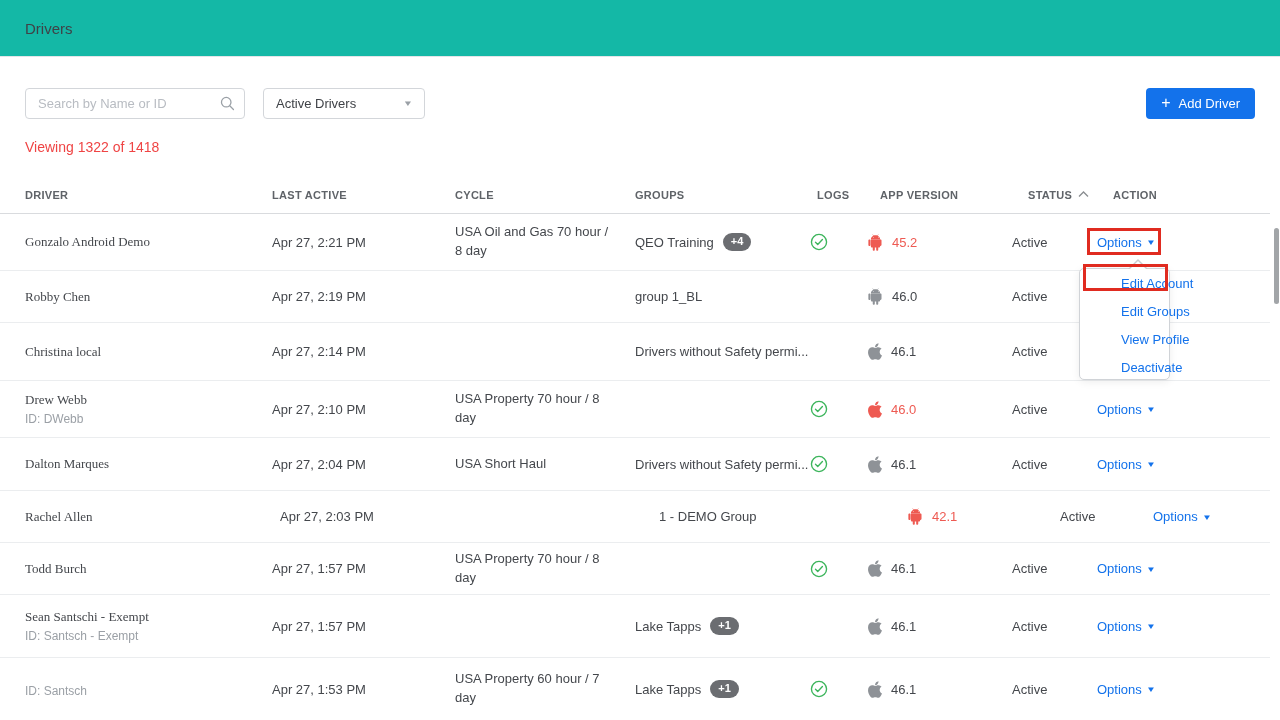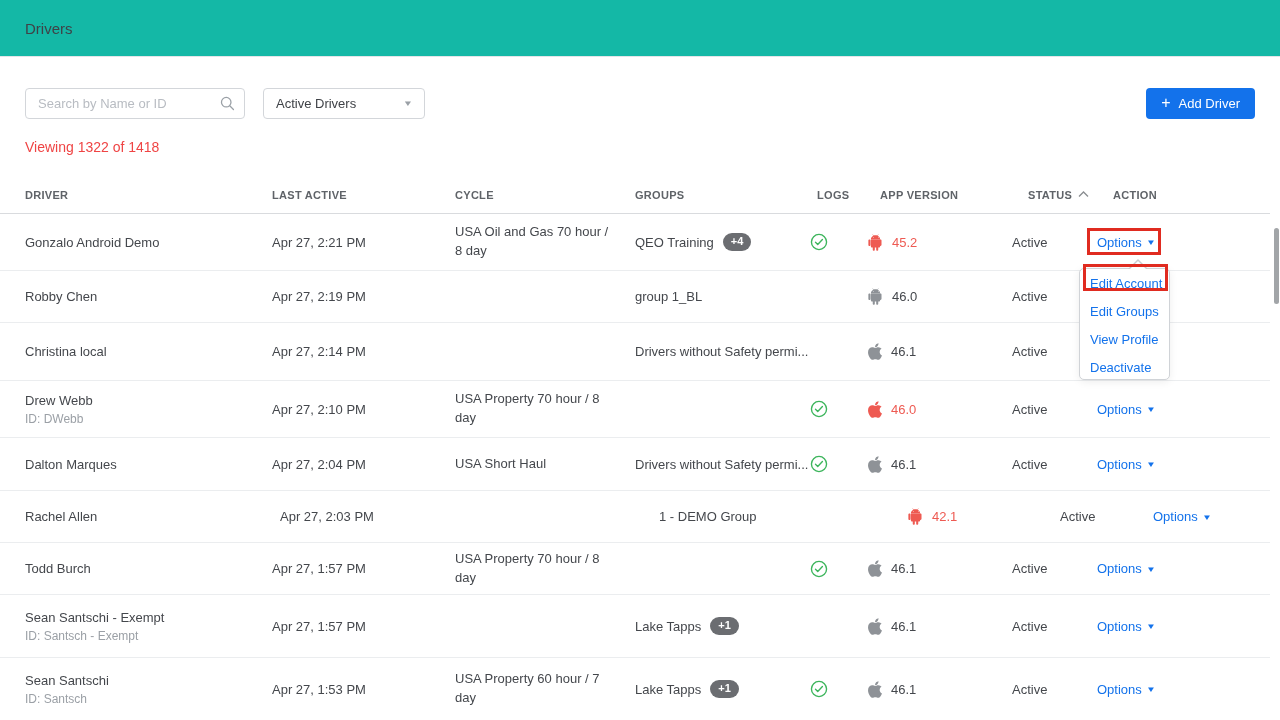--- a/index.html
+++ b/index.html
@@ -36,35 +36,35 @@
   .grid { display:grid; grid-template-columns:247px 183px 180px 175px 55px 135px 97px 1fr;
     padding-left:25px; align-items:center; }
   .thead { height:38px; border-bottom:1px solid #d9dbde; }
   .th { font-size:11px; font-weight:bold; color:#5f6368; letter-spacing:.3px; }
   .th.status { padding-left:28px; display:flex; align-items:center; gap:6px; }
   .th.action { padding-left:16px; }
   .th.logs { padding-left:7px; }
   .th.app { padding-left:15px; }
 
   .row { border-bottom:1px solid #ebedef; font-size:13px; color:#44474c; }
-  .cell-driver .nm { font-size:13px; color:#44474c; }
+  .cell-driver .nm { font-size:13px; color:#44474c;font-family:Liberation Serif, serif; }
   .cell-driver .did { font-size:12px; color:#9ba0a6; margin-top:4px; }
   .cell-cycle { line-height:1.45; padding-right:20px; }
   .cell-groups { display:flex; align-items:center; gap:9px; }
   .badge { background:#6b6d71; color:#fff; font-size:11px; font-weight:bold;
     padding:2.5px 8px; border-radius:10px; line-height:1.2; cursor:default; }
   .cell-app { display:flex; align-items:center; gap:8px; padding-left:2px; }
   .cell-status { padding-left:12px; }
   .opt-link { color:#1372eb; cursor:pointer; display:inline-flex; align-items:center; gap:5px; }
   .opt-link .ocaret { font-size:8px; transform:scaleX(1.25); margin-top:1px; }
 
   
   .menu { position:absolute; left:1079px; top:268px; width:91px; height:112px;
     background:#fff; border:1px solid #d0d3d7; border-radius:5px; z-index:5;
-    box-shadow:0 2px 8px rgba(0,0,0,.07); }
+    box-shadow:0 2px 8px rgba(0,0,0,.07);padding-left:31px; }
   .menu::before { content:""; position:absolute; top:-10px; left:48px; border:10px solid transparent;
     border-top:none; border-bottom:10px solid #c9ccd0; }
   .menu::after { content:""; position:absolute; top:-8.5px; left:48px; border:10px solid transparent;
     border-top:none; border-bottom:10px solid #fff; }
   .menu-item { height:28px; line-height:29px; padding-left:10px; font-size:13px;
     color:#1372eb; cursor:pointer; white-space:nowrap; }
 
   
   .ann { position:absolute; border:3px solid #e02b20; z-index:10; pointer-events:none; }
   .ann1 { left:1087px; top:228px; width:74px; height:27px; }
@@ -388,21 +388,20 @@
     <div class="cell-status">Active</div>
     <div>
       <span class="opt-link">
         <span>Options</span>
         <span class="ocaret">▼</span>
       </span>
     </div>
   </div>
       <div class="grid row" style="height: 63px;">
     <div class="cell-driver">
-      <div class="nm">Sean Santschi</div>
       <div class="did">ID: Santsch</div>
     </div>
     <div>Apr 27, 1:53 PM</div>
     <div class="cell-cycle">USA Property 60 hour / 7 day</div>
     <div class="cell-groups">
       <span>Lake Tapps</span>
       <span class="badge">+1</span>
     </div>
     <div>
       <span>

